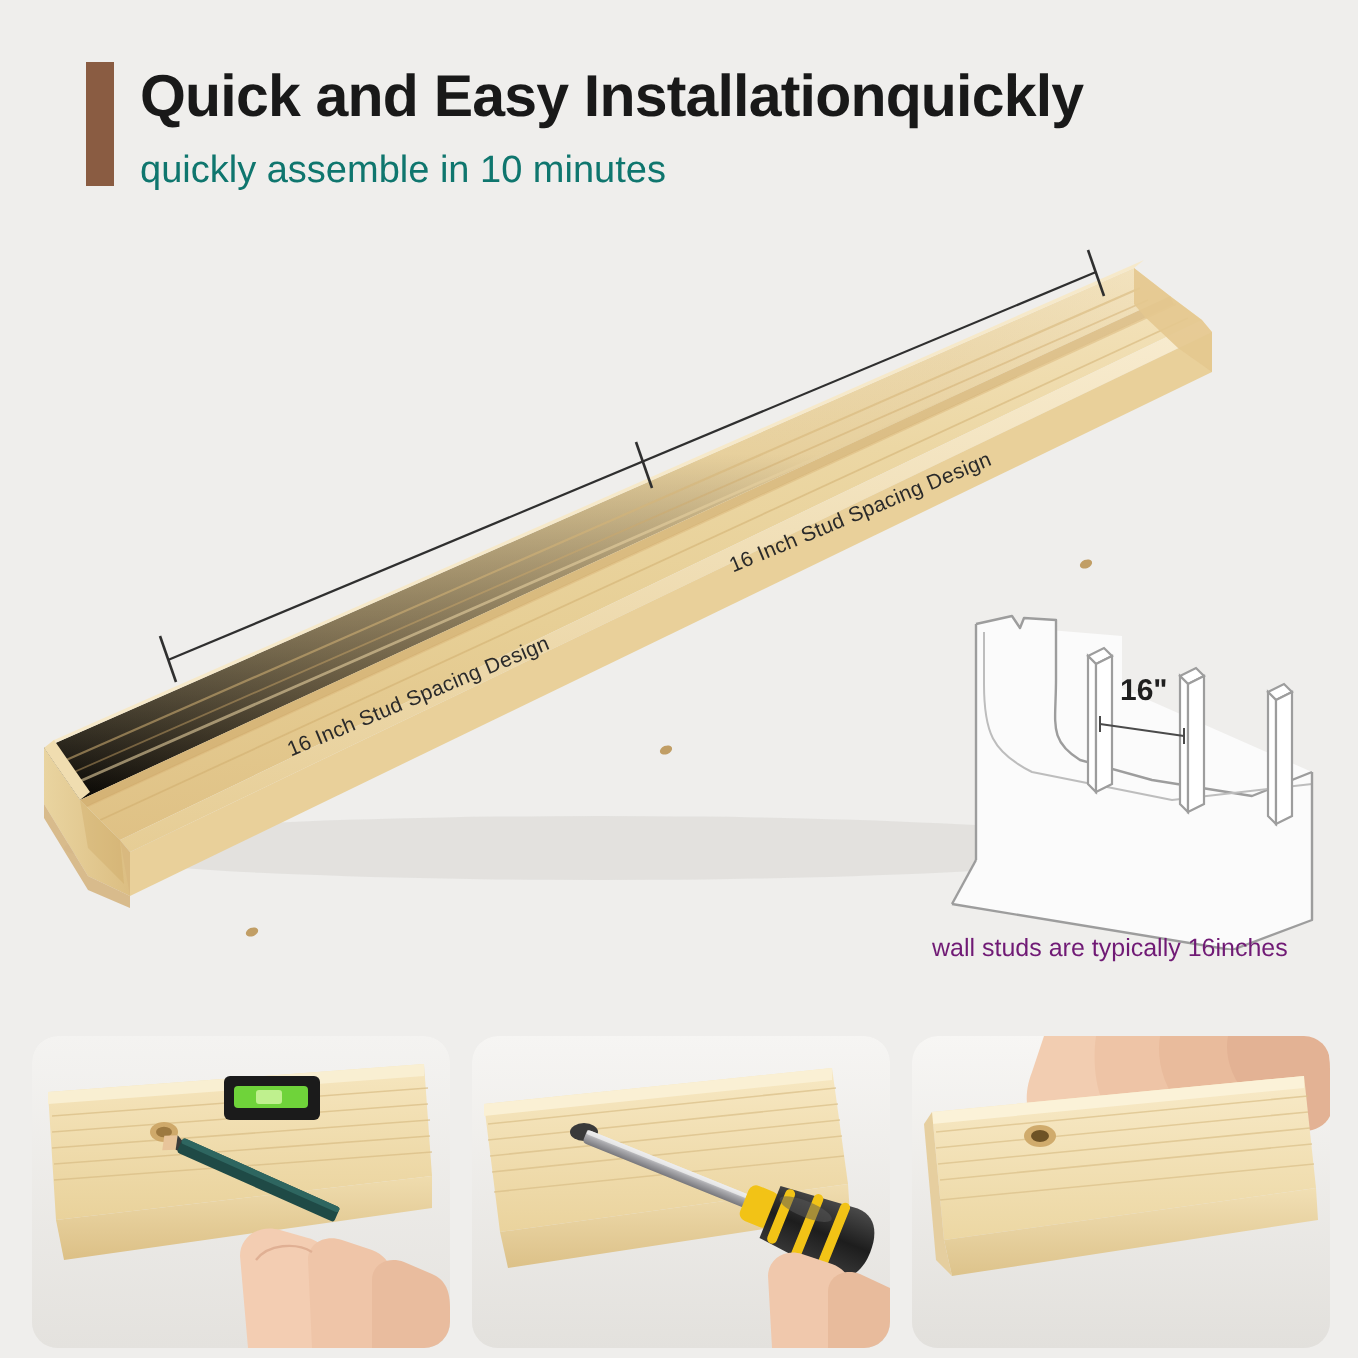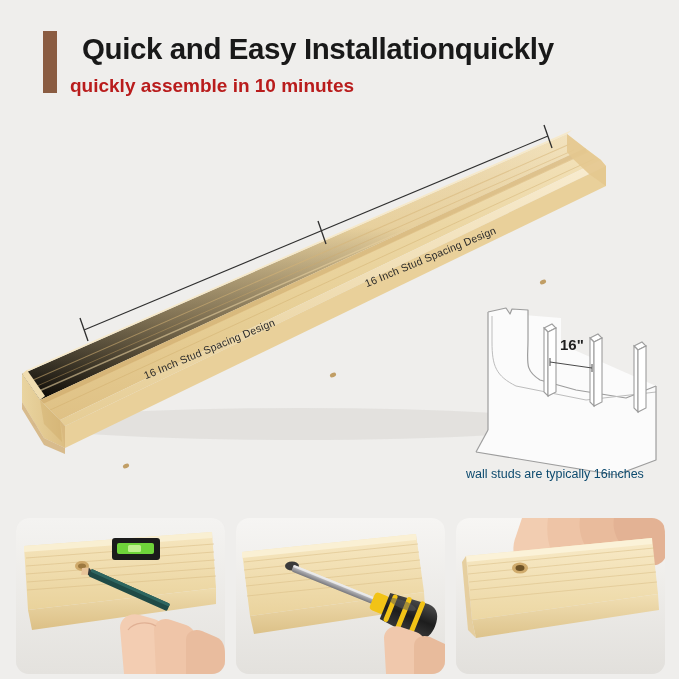--- a/index.html
+++ b/index.html
@@ -30,28 +30,27 @@
   }
   .title {
     position: absolute;
     left: 70px; top: 31px;
     font-size: 29.5px;
     font-weight: bold;
     letter-spacing: -0.4px;
     color: #191919;
     white-space: nowrap;
     line-height: 36px;
-    margin-left: 12px;
   }
   .subtitle {
     position: absolute;
     left: 70px; top: 73px;
     font-size: 19px;
-    font-weight: bold;
-    color: #b91c1c;
+    font-weight: normal;
+    color: #0f766e;
     white-space: nowrap;
     line-height: 25px;
   }
 
   
   .hero {
     position: absolute;
     left: 0; top: 112px;
     width: 679px;
     height: 385px;
@@ -100,21 +99,21 @@
   .stud-diagram {
     position: absolute;
     left: 466px; top: 188px;
     width: 205px; height: 175px;
   }
   .stud-caption {
     position: absolute;
     left: 466px; top: 355px;
     width: 210px;
     font-size: 12.5px;
-    color: #0c4a6e;
+    color: #701a75;
     white-space: nowrap;
   }
 
   
   .photos {
     position: absolute;
     left: 0; top: 518px;
     width: 679px; height: 156px;
   }
   .photo {

